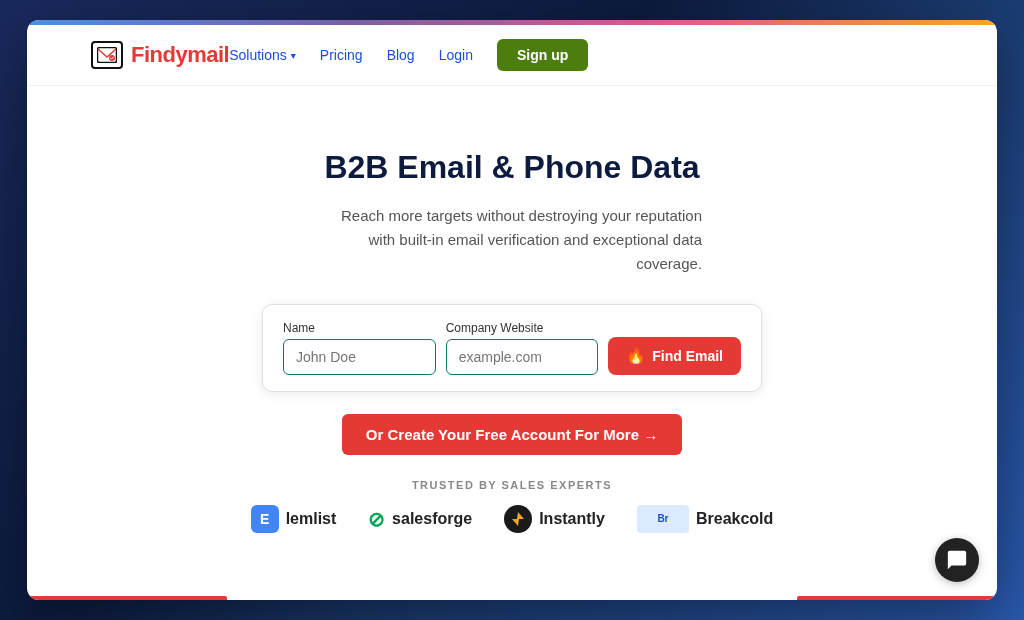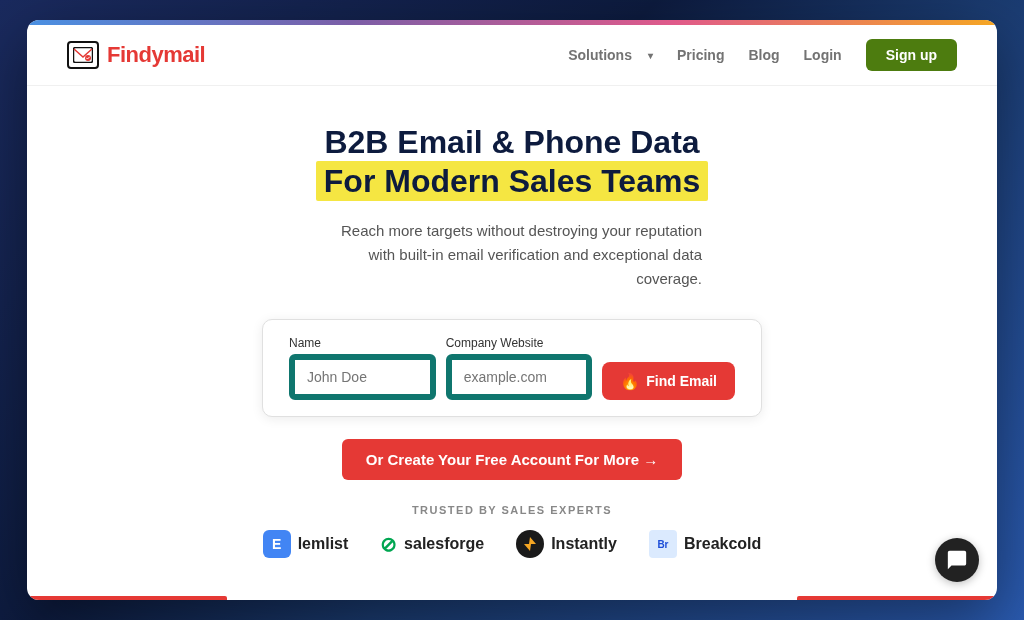--- a/index.html
+++ b/index.html
@@ -27,22 +27,22 @@
     
     .top-accent {
       height: 5px;
       background: linear-gradient(90deg, #4a90e2, #7b5ea7, #e05a8a, #f5a623);
       flex-shrink: 0;
     }
     
     .navbar {
       display: flex;
       align-items: center;
-      justify-content: space-between;
-      padding: 14px 40px;
+      justify-content: flex-start;
+      padding: 14px 64px;
       border-bottom: 1px solid #f0f0f0;
       flex-shrink: 0;
     }
     .logo {
       display: flex;
       align-items: center;
       gap: 8px;
     }
     .logo-icon {
       width: 32px;
@@ -68,27 +68,26 @@
     .logo-text span {
       color: #e53935;
     }
     .nav-links {
       display: flex;
       align-items: center;
       gap: 24px;
     }
     .nav-link {
       font-size: 14px;
-      color: #737373;
+      color: #1d4ed8;
       text-decoration: none;
       cursor: pointer;
       display: flex;
       align-items: center;
-      gap: 16px;
-      font-weight: bold;
+      gap: 4px;
     }
     .nav-link .chevron {
       font-size: 10px;
     }
     .nav-signup {
       background: #4d7c0f;
       color: #fff;
       border: none;
       border-radius: 6px;
       padding: 8px 20px;
@@ -128,39 +127,39 @@
       text-align: right;
     }
     
     .search-form {
       display: flex;
       align-items: flex-end;
       gap: 10px;
       background: #fff;
       border: 1px solid #e0e0e0;
       border-radius: 10px;
-      padding: 16px 26px;
+      padding: 16px 20px;
       box-shadow: 0 2px 12px rgba(0,0,0,0.08);
       margin-bottom: 22px;
       width: 500px;
     }
     .form-field {
       display: flex;
       flex-direction: column;
       gap: 4px;
       flex: 1;
     }
     .form-label {
       font-size: 12px;
       color: #333;
       font-weight: 500;
       text-align: left;
     }
     .form-input {
-      border: 6px solid #0f766e;
+      border: 1px solid #0f766e;
       border-radius: 6px;
       padding: 9px 12px;
       font-size: 14px;
       color: #aaa;
       outline: none;
       width: 100%;
     }
     .find-email-btn {
       background: #e53935;
       color: #fff;
@@ -302,21 +301,20 @@
       <a class="nav-link">Pricing</a>
       <a class="nav-link">Blog</a>
       <a class="nav-link">Login</a>
       <button class="nav-signup">Sign up</button>
     </div>
   </nav>
 
   <div class="hero">
     <h1 class="hero-title">
       <span>B2B Email &amp; Phone Data</span><br>
-      <span class="highlight">For Modern Sales Teams</span>
     </h1>
 
     <p class="hero-subtitle">
       <span>Reach more targets without destroying your reputation</span><br>
       <span>with built-in email verification and exceptional data coverage.</span>
     </p>
 
     <div class="search-form">
       <div class="form-field">
         <label class="form-label">Name</label>
@@ -351,21 +349,21 @@
         <div class="trust-logo">
           <div style="width:28px;height:28px;background:#1a1a1a;border-radius:50%;display:flex;align-items:center;justify-content:center;">
             <svg viewBox="0 0 16 16" width="16" height="16">
                 <polygon points="8,1 14,8 9,8 8,15 2,8 7,8" fill="#f5a623"></polygon>
               </svg>
           </div>
           <span>Instantly</span>
         </div>
 
         <div class="trust-logo">
-          <div style="width:28px;height:28px;background:#dbeafe;border-radius:4px;display:flex;align-items:center;justify-content:center;font-size:10px;font-weight:900;color:#1d4ed8;">Br</div>
+          <div style="width:52px;height:28px;background:#dbeafe;border-radius:4px;display:flex;align-items:center;justify-content:center;font-size:10px;font-weight:900;color:#1d4ed8;">Br</div>
           <span>Breakcold</span>
         </div>
 
       </div>
     </div>
   </div>
 
   <div class="bottom-accent">
     <div class="left-bar"></div>
     <div class="right-bar"></div>

